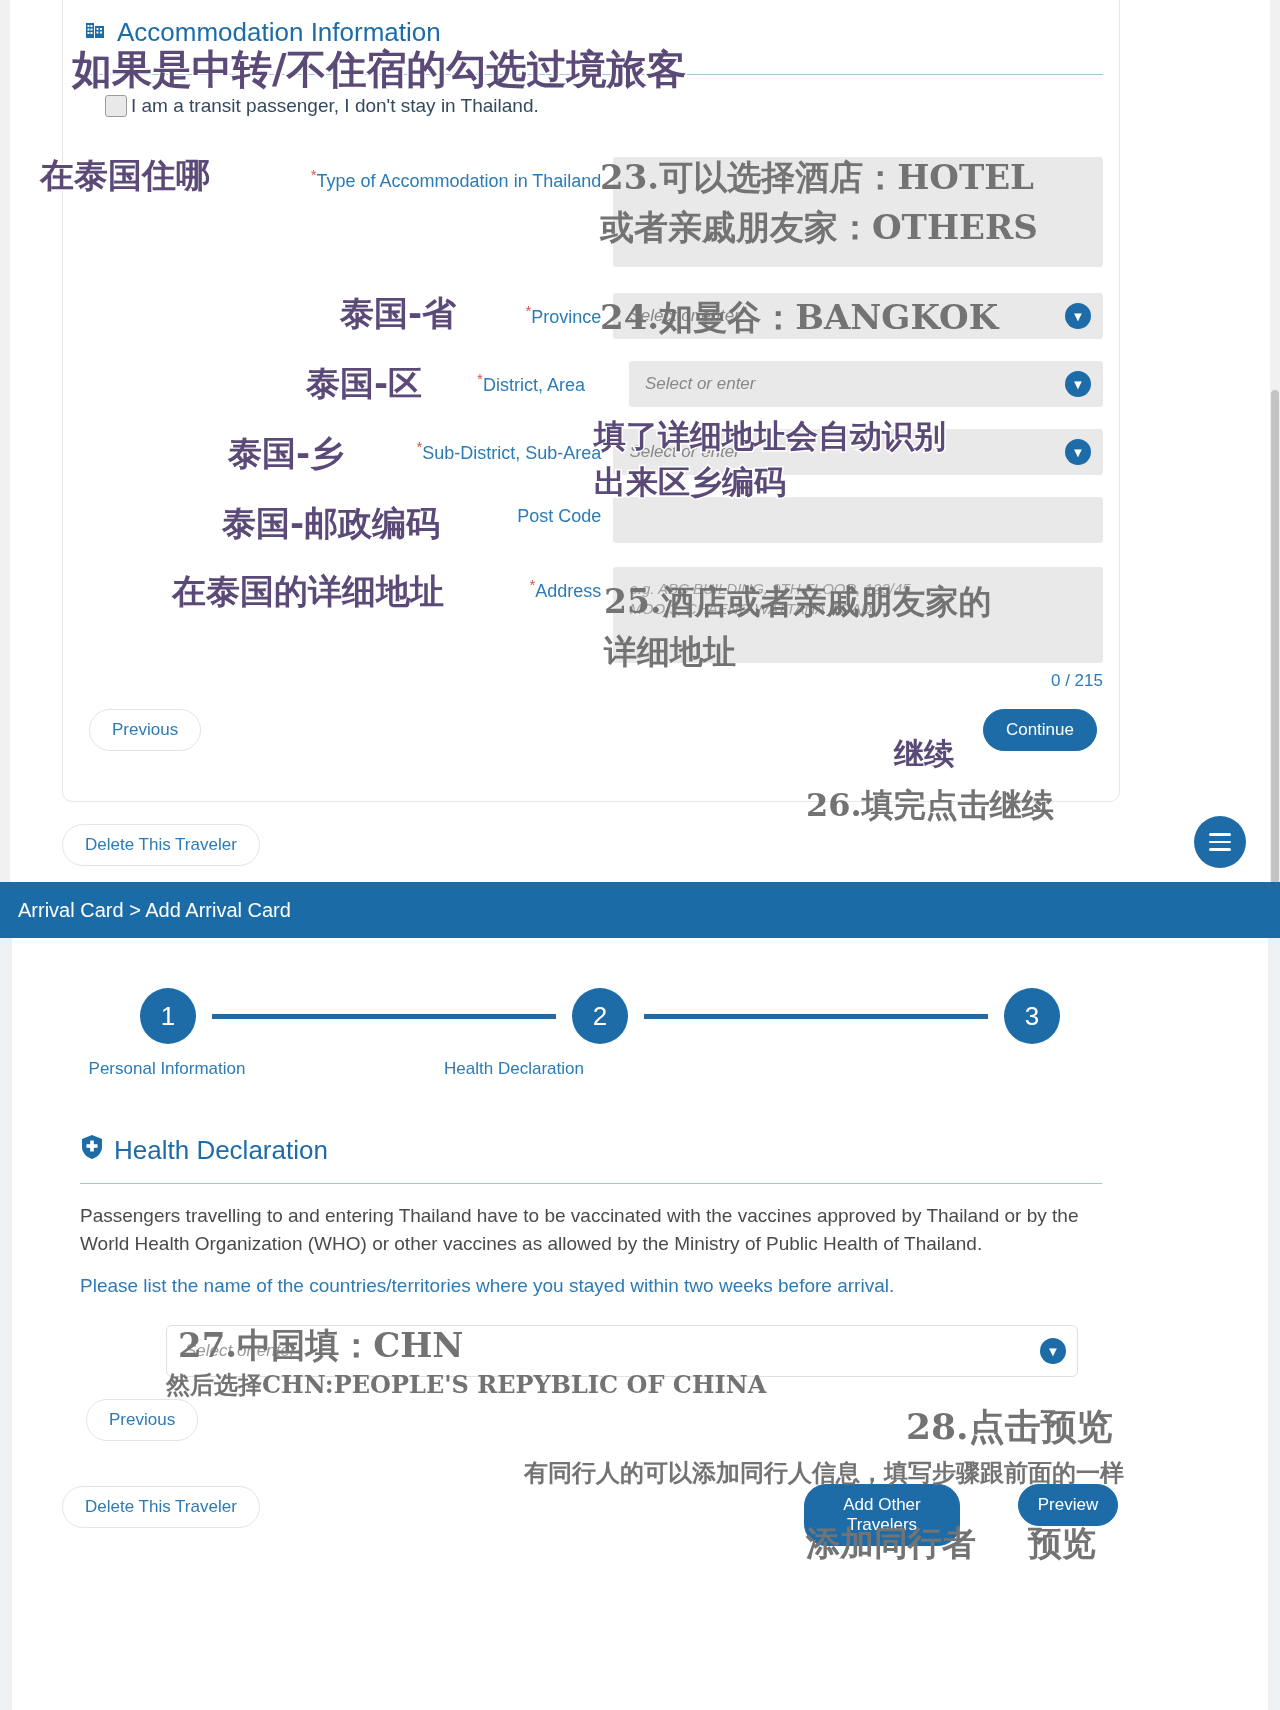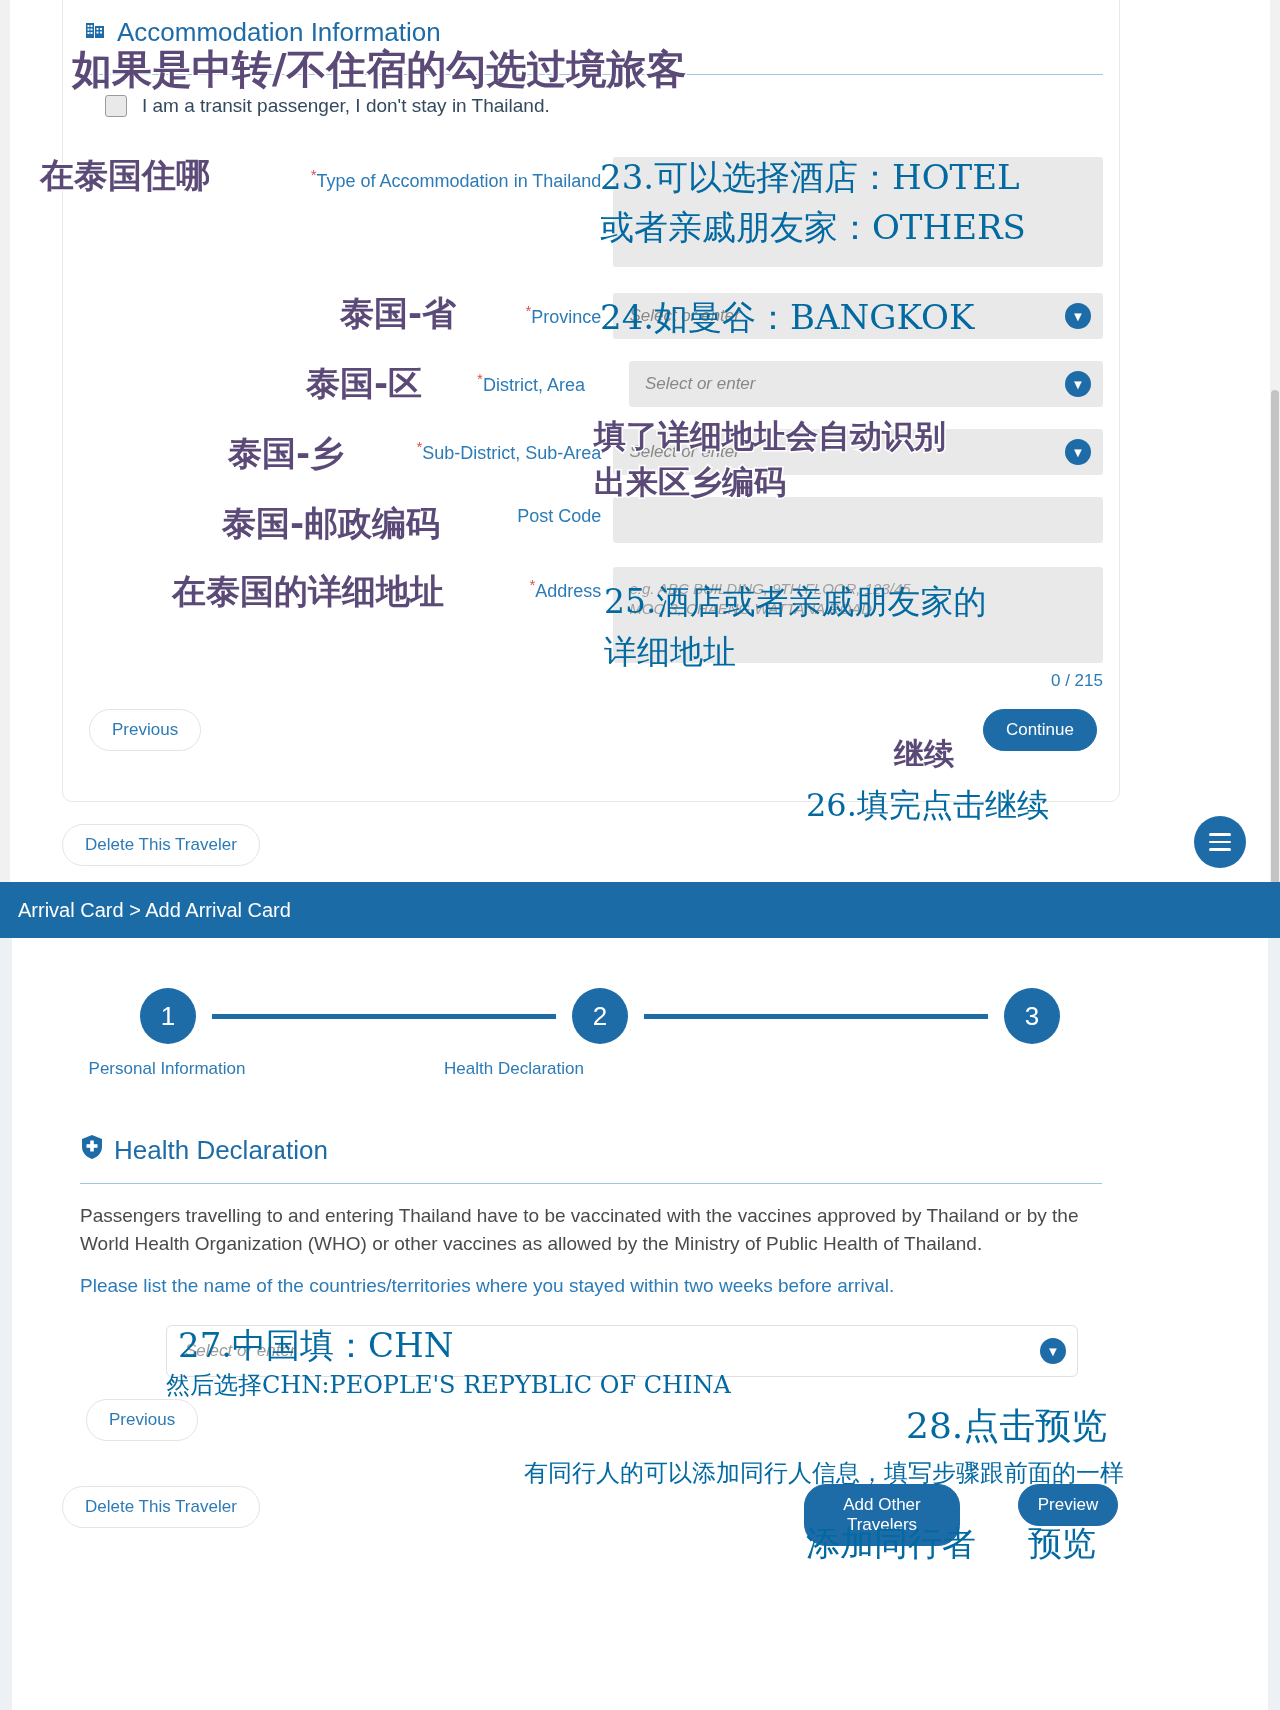--- a/index.html
+++ b/index.html
@@ -107,23 +107,23 @@
     font-family: "DejaVu Sans", sans-serif;
     font-weight: bold;
     -webkit-text-stroke: 3px #ffffff;
     paint-order: stroke fill;
     white-space: pre;
     pointer-events: none;
     line-height: 1.05;
   }
   .cn-plain {
     position: absolute;
-    color: #0369a1;
+    color: #737373;
     font-family: "DejaVu Serif", serif;
-    font-weight: normal;
+    font-weight: bold;
     white-space: pre;
     pointer-events: none;
     line-height: 1.12;
   }
 
   
   #accom-card { left: 62px; top: -18px; width: 1058px; height: 820px; }
   #accom-head { position:absolute; left: 20px; top: 34px; width: 1020px; }
 
   .chk {
@@ -219,21 +219,21 @@
             <rect x="13.5" y="11" width="2" height="2" fill="#fff"></rect>
             <rect x="17" y="11" width="2" height="2" fill="#fff"></rect>
             <rect x="13.5" y="14.5" width="2" height="2" fill="#fff"></rect>
             <rect x="17" y="14.5" width="2" height="2" fill="#fff"></rect>
           </svg>
         </span>
         <span>Accommodation Information</span>
       </div>
       <div class="sec-rule" style="margin-top:26px;"></div>
 
-      <div style="display:flex; align-items:flex-end; gap:15px; margin-top:20px; padding-left:22px;">
+      <div style="display:flex; align-items:flex-end; gap:4px; margin-top:20px; padding-left:22px;">
         <span class="chk"></span>
         <span style="color:#34495e; font-size:19px;">I am a transit passenger, I don't stay in Thailand.</span>
       </div>
 
       <div class="field-row" style="margin-top:40px;">
         <div class="flabel">
           <span class="req">*</span><span>Type of Accommodation in Thailand</span>
         </div>
         <div class="fctl">
           <div class="inp" style="height:110px;"></div>

